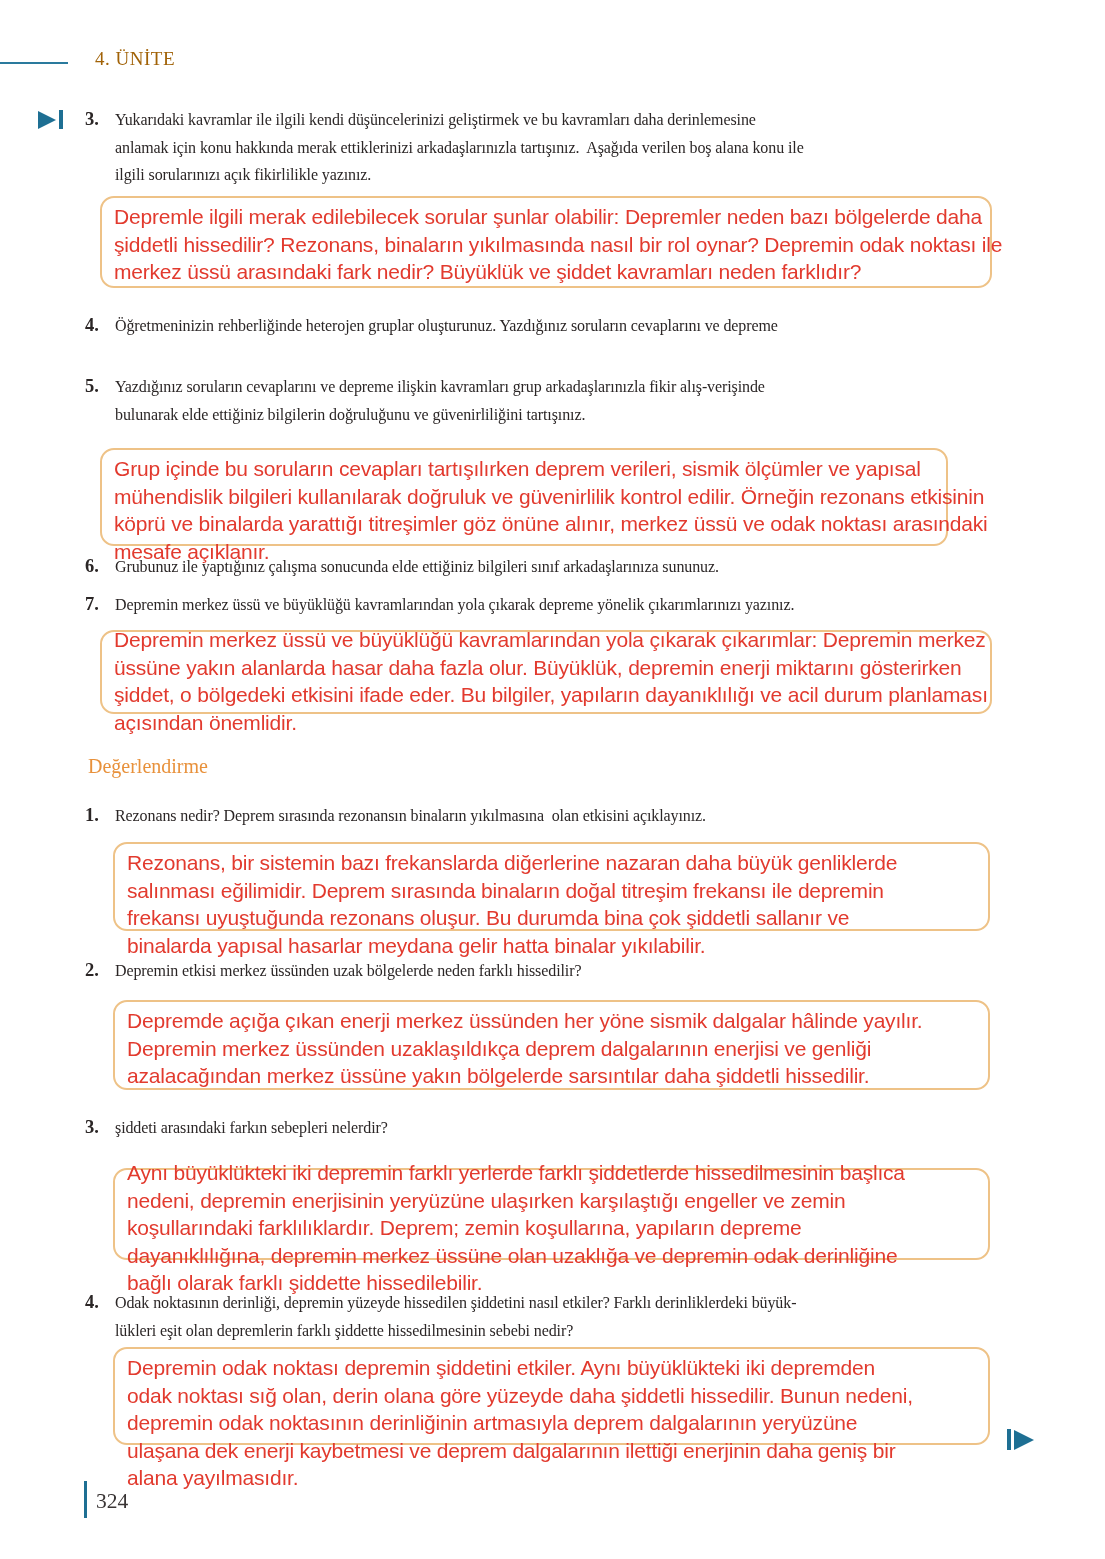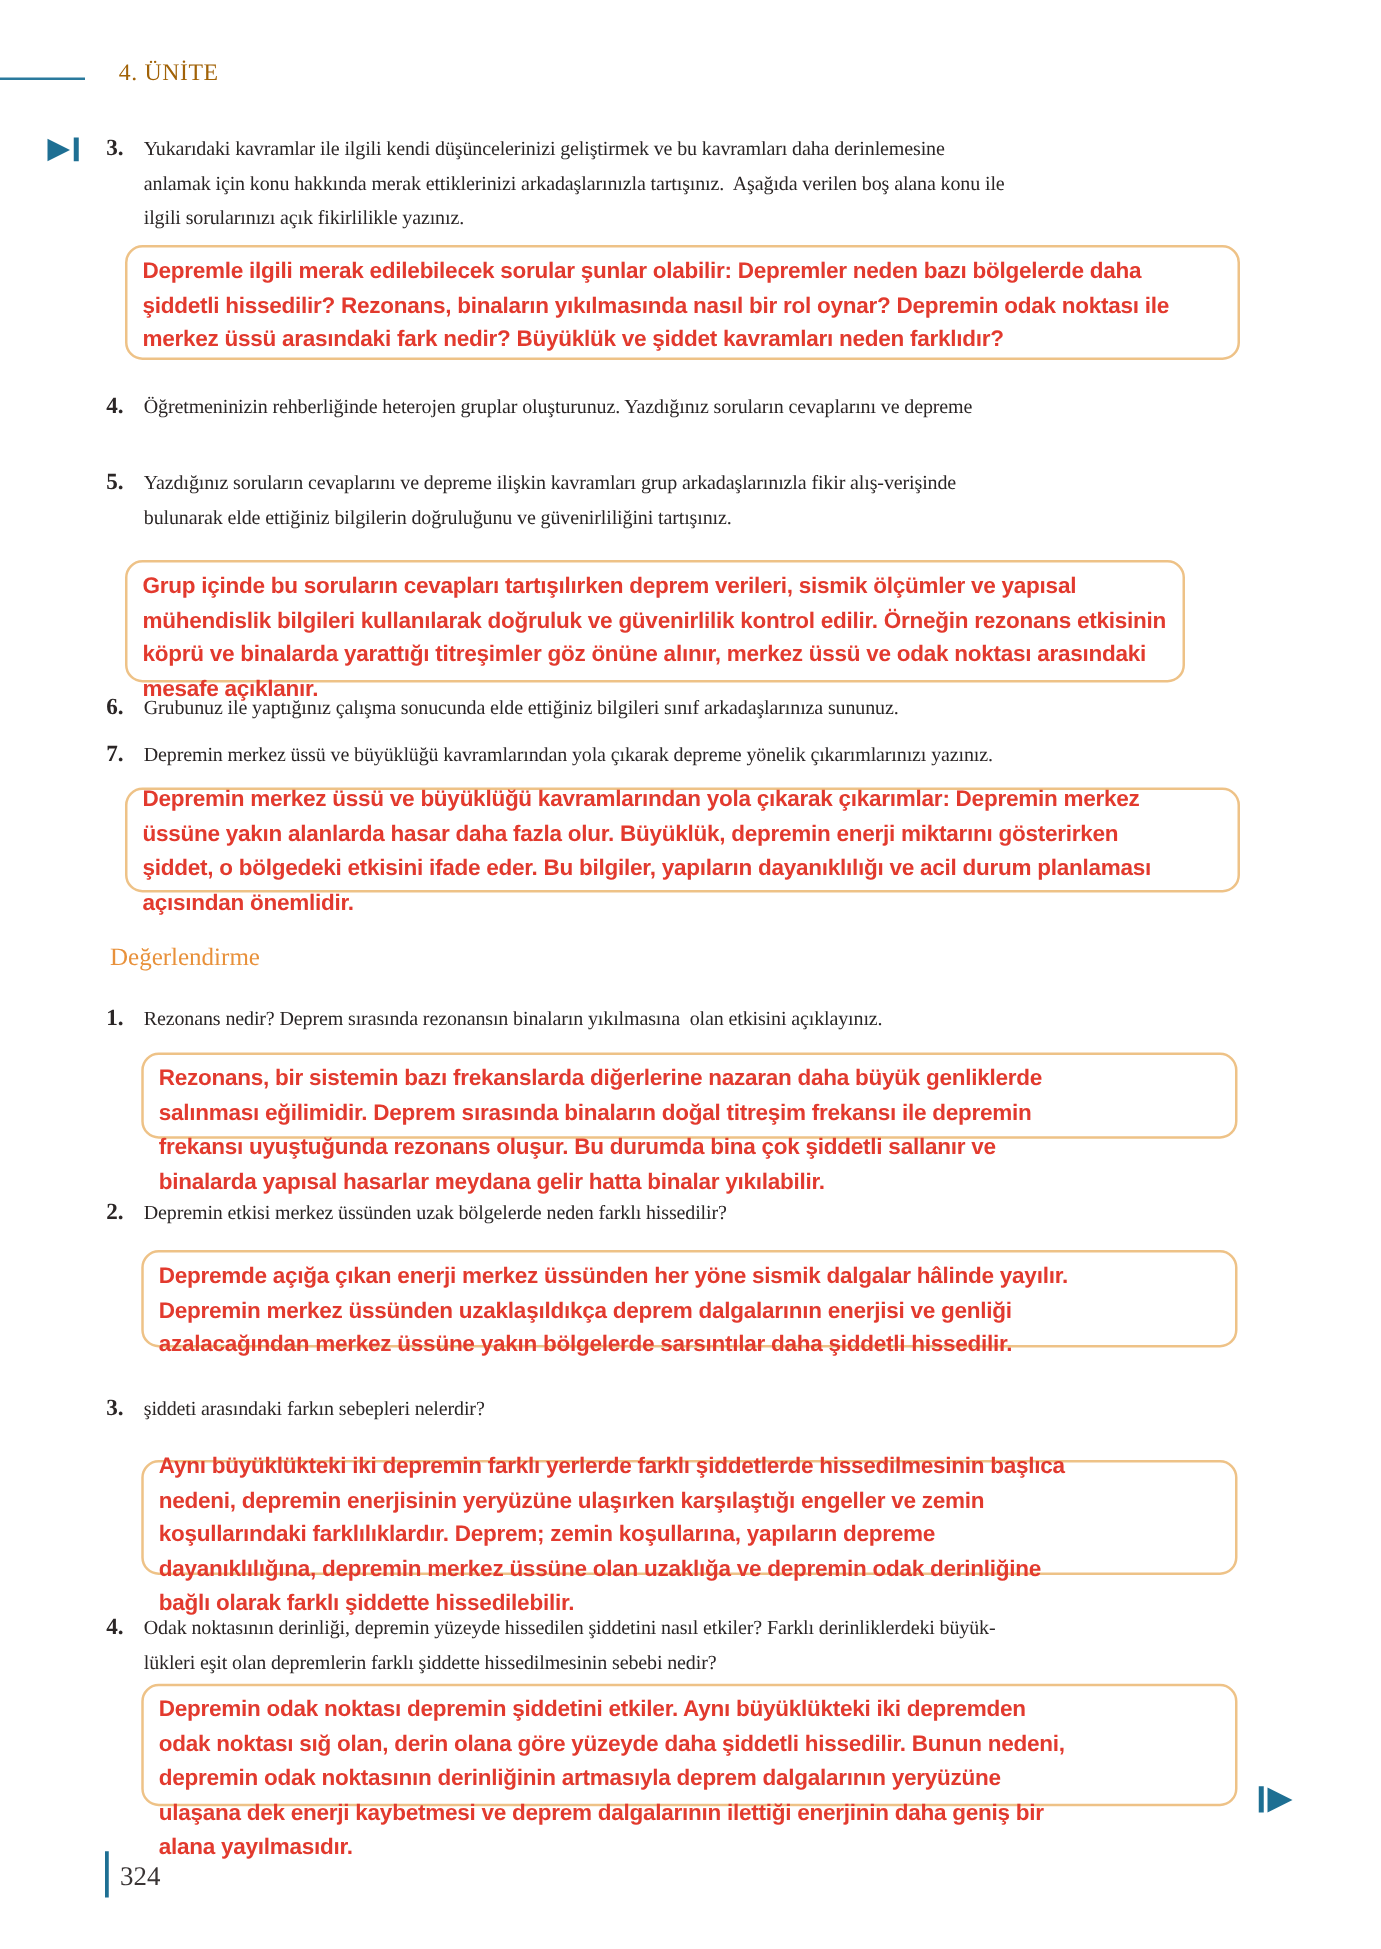--- a/index.html
+++ b/index.html
@@ -13,22 +13,22 @@
   
   .item{position:absolute;left:85px;display:flex;}
   .item .num{width:30px;flex:0 0 30px;font-weight:700;font-size:18.5px;line-height:27.5px;}
   .item .txt div{white-space:pre;font-size:16px;line-height:27.5px;letter-spacing:-0.1px;}
   
   .marker{position:absolute;left:38px;top:110px;display:flex;align-items:center;}
   .marker .tri{width:0;height:0;border-left:18px solid #1e6f93;border-top:9px solid transparent;border-bottom:9px solid transparent;}
   .marker .bar{width:3.5px;height:19px;background:#1e6f93;margin-left:3px;}
   
   .abox{position:absolute;border:2px solid #eec287;border-radius:14px;box-sizing:border-box;padding:5px 12px;}
-  .abox .al{white-space:pre;font-family:"Liberation Sans",sans-serif;font-weight:700;
-    font-size:18px;line-height:27.5px;letter-spacing:-0.2px;color:#e23a2e;}
+  .abox .al{white-space:pre;font-family:"Liberation Sans",sans-serif;font-weight:400;
+    font-size:21px;line-height:27.5px;letter-spacing:-0.2px;color:#e23a2e;}
   .pull-up-9 .al-wrap{margin-top:-11px;}
   .pull-up-14 .al-wrap{margin-top:-16px;}
   
   .section-h{position:absolute;left:88px;top:755px;font-weight:400;font-size:20px;color:#e8913b;}
   
   .cont{position:absolute;left:1007px;top:1429px;display:flex;align-items:center;}
   .cont .bar{width:4px;height:21px;background:#1e6f93;margin-right:2.5px;}
   .cont .tri{width:0;height:0;border-left:20px solid #1e6f93;border-top:10.5px solid transparent;border-bottom:10.5px solid transparent;}
   
   .foot-bar{position:absolute;left:84px;top:1481px;width:3px;height:37px;background:#1e6f93;}
@@ -111,37 +111,37 @@
 
 <div class="section-h">Değerlendirme</div>
 
 <div class="item" style="top:802px;">
   <div class="num">1.</div>
   <div class="txt">
     <div>Rezonans nedir? Deprem sırasında rezonansın binaların yıkılmasına  olan etkisini açıklayınız.</div>
   </div>
 </div>
 
-<div class="abox" style="left:113px;top:842px;width:877px;height:69px;">
+<div class="abox" style="left:113px;top:842px;width:877px;height:89px;">
   <div class="al-wrap">
     <div class="al">Rezonans, bir sistemin bazı frekanslarda diğerlerine nazaran daha büyük genliklerde</div>
     <div class="al">salınması eğilimidir. Deprem sırasında binaların doğal titreşim frekansı ile depremin</div>
     <div class="al">frekansı uyuştuğunda rezonans oluşur. Bu durumda bina çok şiddetli sallanır ve</div>
     <div class="al">binalarda yapısal hasarlar meydana gelir hatta binalar yıkılabilir.</div>
   </div>
 </div>
 
 <div class="item" style="top:957px;">
   <div class="num">2.</div>
   <div class="txt">
     <div>Depremin etkisi merkez üssünden uzak bölgelerde neden farklı hissedilir?</div>
   </div>
 </div>
 
-<div class="abox" style="left:113px;top:1000px;width:877px;height:78px;">
+<div class="abox" style="left:113px;top:1000px;width:877px;height:90px;">
   <div class="al-wrap">
     <div class="al">Depremde açığa çıkan enerji merkez üssünden her yöne sismik dalgalar hâlinde yayılır.</div>
     <div class="al">Depremin merkez üssünden uzaklaşıldıkça deprem dalgalarının enerjisi ve genliği</div>
     <div class="al">azalacağından merkez üssüne yakın bölgelerde sarsıntılar daha şiddetli hissedilir.</div>
   </div>
 </div>
 
 <div class="item" style="top:1114px;">
   <div class="num">3.</div>
   <div class="txt">

